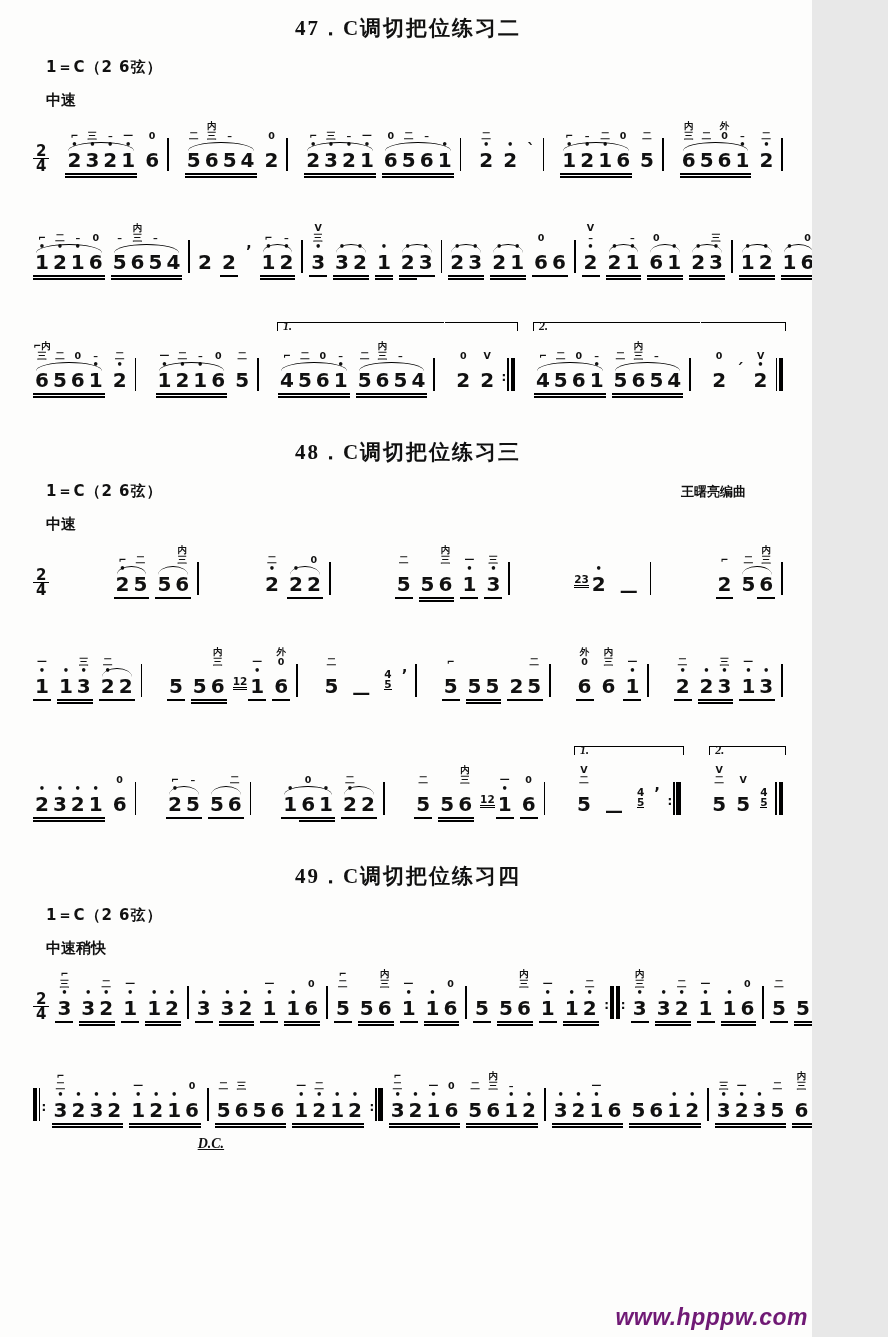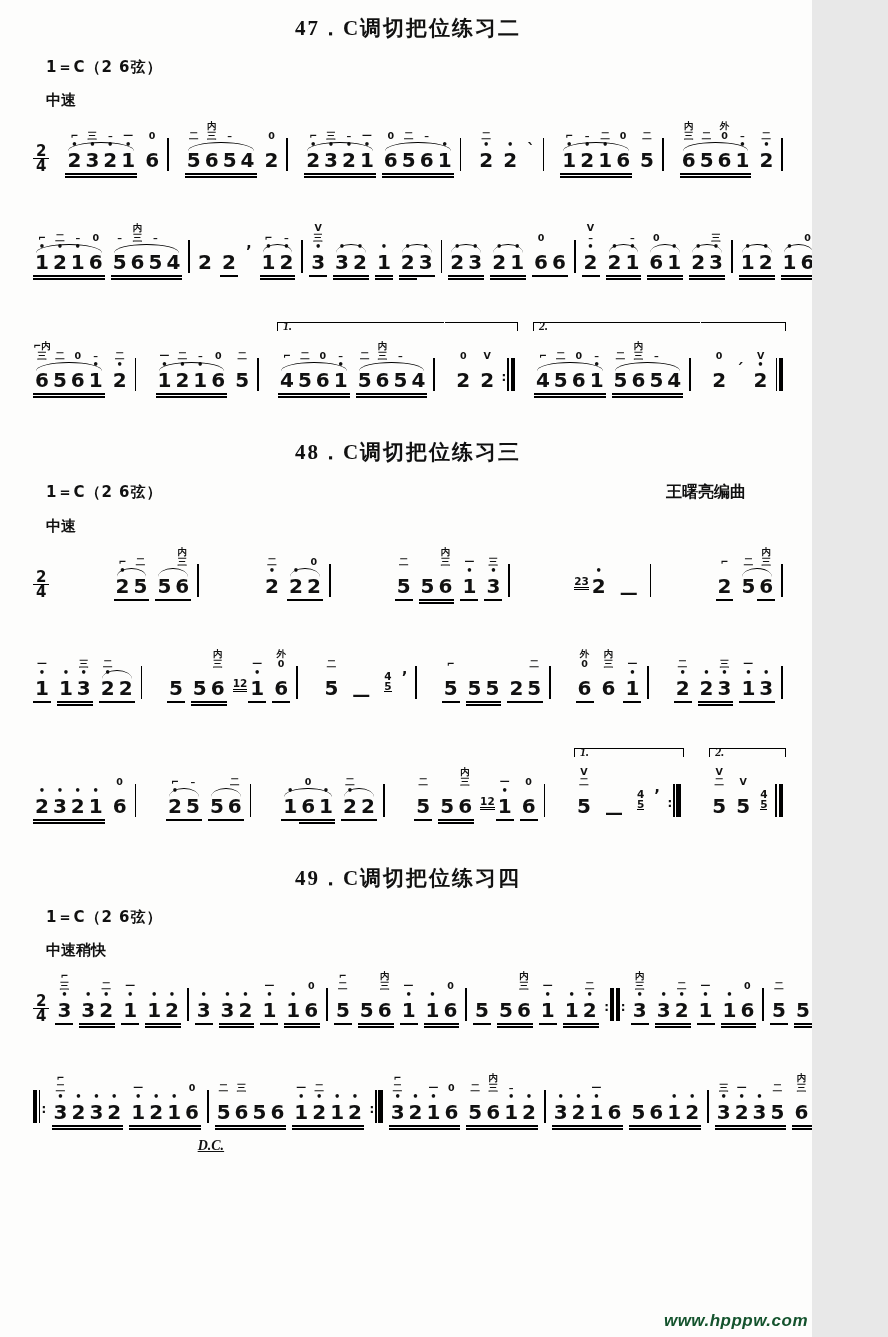--- a/index.html
+++ b/index.html
@@ -5,21 +5,21 @@
   html,body{margin:0;padding:0;background:#e8e8e8;}
   .page{position:relative;width:812px;height:1337px;background:#fdfdfc;overflow:hidden;
         font-family:"DejaVu Sans",sans-serif;color:#111;box-sizing:border-box;
         padding:14px 26px 0 30px;}
   .ex{position:relative;}
   .ex-title{text-align:center;font-family:"Liberation Serif",serif;font-weight:bold;
             font-size:21px;letter-spacing:2px;margin:0 0 2px 0;}
   .keyrow{display:flex;justify-content:space-between;align-items:center;
           margin:16px 0 0 16px;}
   .key{font-weight:bold;font-size:15px;letter-spacing:1px;}
-  .credit{font-size:16px;font-weight:bold;margin-right:40px;}
+  .credit{font-size:13px;font-weight:bold;margin-right:40px;}
   .tempo{font-weight:bold;font-size:15px;margin:14px 0 6px 16px;}
   .system{display:flex;justify-content:space-between;align-items:flex-end;
           margin:6px 0 38px 0;min-height:64px;}
   .system.hv .cell{padding-top:17px;}
   .cell{position:relative;display:flex;align-items:flex-end;}
   .measure{display:flex;align-items:flex-end;}
   .grp{position:relative;display:flex;align-items:flex-end;margin:0 3px;}
   .grp.slur::before{content:'';position:absolute;left:3px;right:3px;top:25px;height:8px;
       border-top:1.8px solid #000;border-radius:50% 50% 0 0 / 100% 100% 0 0;}
   .note{display:flex;align-items:flex-end;}
@@ -48,21 +48,21 @@
        border-top:1.6px solid #000;border-left:1.6px solid #000;}
   .cell.ve::before{content:'';position:absolute;top:2px;left:-6px;right:0;height:8px;
        border-top:1.6px solid #000;border-right:1.6px solid #000;}
   .cell.vse::before{content:'';position:absolute;top:2px;left:2px;right:0;height:8px;
        border-top:1.6px solid #000;border-left:1.6px solid #000;border-right:1.6px solid #000;}
   .vlabel{position:absolute;top:0;left:8px;font-family:"Liberation Serif",serif;
           font-style:italic;font-weight:bold;font-size:12px;line-height:12px;}
   .dc{position:absolute;left:242px;bottom:-22px;font-family:"Liberation Serif",serif;
       font-style:italic;font-weight:bold;font-size:14px;}
   .watermark{position:absolute;right:4px;bottom:6px;font-family:"Liberation Sans",sans-serif;
-      font-style:italic;font-weight:bold;font-size:17px;color:#14532d;letter-spacing:.5px;text-align:center;}
+      font-style:italic;font-weight:bold;font-size:23px;color:#701a75;letter-spacing:.5px;text-align:center;}
   .s-last{margin-bottom:0;}
 </style>
 </head>
 <body>
 
 <div class="page">
   <div id="music-root">
       <div class="ex">
         <div class="ex-title">47．C调切把位练习二</div>
         <div class="keyrow">

